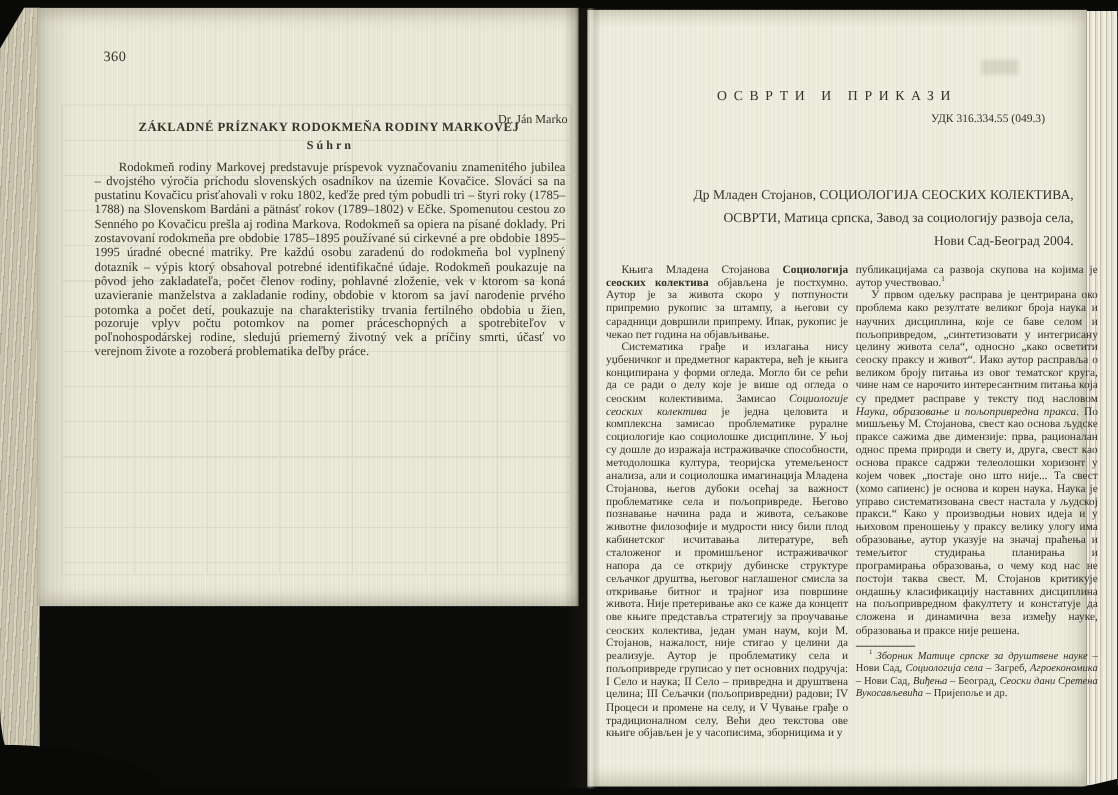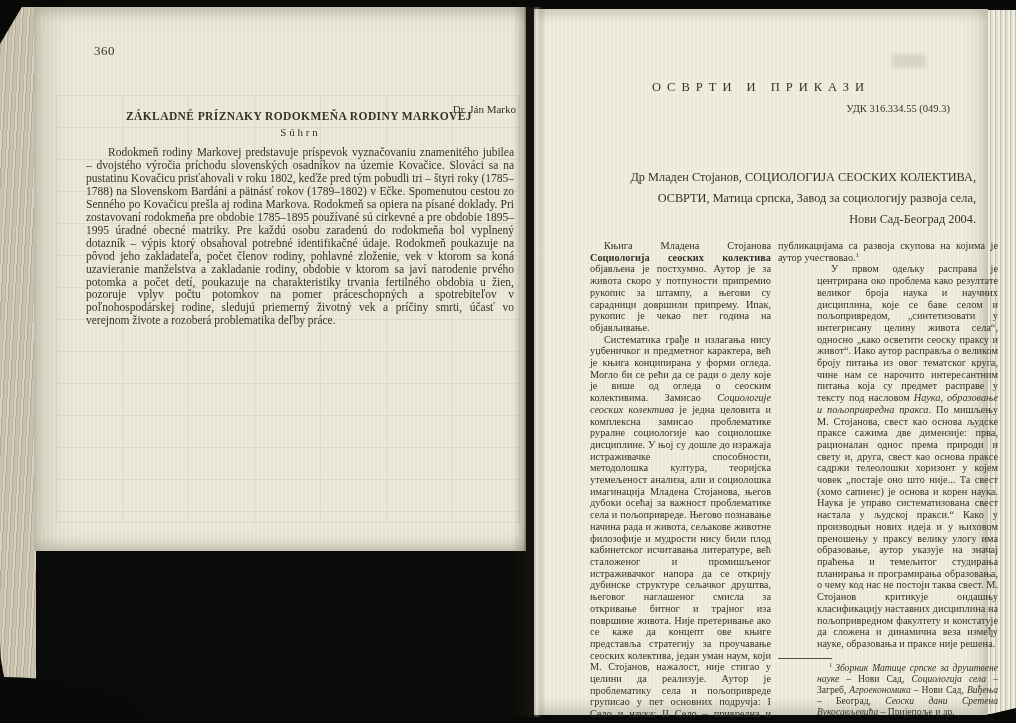--- a/index.html
+++ b/index.html
@@ -78,38 +78,38 @@
     left:22px;top:88px;width:462px;height:426px;opacity:.12;
     border:1px solid #6f8a80;
     background-image:
       repeating-linear-gradient(180deg,transparent 0 31px,#6f8a80 31px 32px),
       repeating-linear-gradient(90deg,transparent 0 65px,#6f8a80 65px 66px);
   }
   .pageno{left:60px;top:36px;font-size:13px;letter-spacing:.5px;}
   .l-title{left:48px;top:70px;width:434px;text-align:center;
     font-size:11.5px;font-weight:bold;letter-spacing:.4px;margin-top:33px;}
   .l-author{left:48px;top:96px;width:434px;text-align:right;font-size:11px;}
-  .l-suhrn{left:48px;top:119px;width:434px;text-align:center;font-size:11px;font-weight:normal;}
+  .l-suhrn{left:48px;top:119px;width:434px;text-align:center;font-size:11px;font-weight:bold;}
   .l-abstract{left:52px;top:139px;width:428px;
     font-size:11.5px;line-height:12.95px;text-align:justify;text-indent:22px;}
 
   
   .running-head{left:0;top:71px;width:100%;text-align:center;
     font-size:12.5px;letter-spacing:6px;}
   .udc{right:38px;top:94px;font-size:10.5px;}
   .ghost-folio{top:45px;right:62px;width:34px;height:14px;
     background:rgba(120,125,108,.20);filter:blur(2px);border-radius:2px;}
   .r-title{left:12px;top:158px;width:430px;text-align:right;
     font-size:12.3px;line-height:21px;}
   .col{top:231px;width:220px;font-size:10.3px;line-height:11.7px;
     text-align:justify;color:#34322b;}
   .col-left{left:17px;}
   .col-right{left:244px;}
   .para{margin:0;}
-  .para.indent{text-indent:14px;margin-left:39px;}
+  .para.indent{text-indent:14px;}
   .seg-b{font-weight:bold;}
   .seg-i{font-style:italic;}
   .seg-sup{vertical-align:super;font-size:.65em;line-height:0;}
   .fn-rule{width:54px;border-top:1px solid #55524a;margin:8px 0 3px 0;}
   .footnote{font-size:9.6px;line-height:11.1px;text-align:justify;}
   .footnote .para.indent{text-indent:12px;}
 </style>
 </head>
 <body>
 

